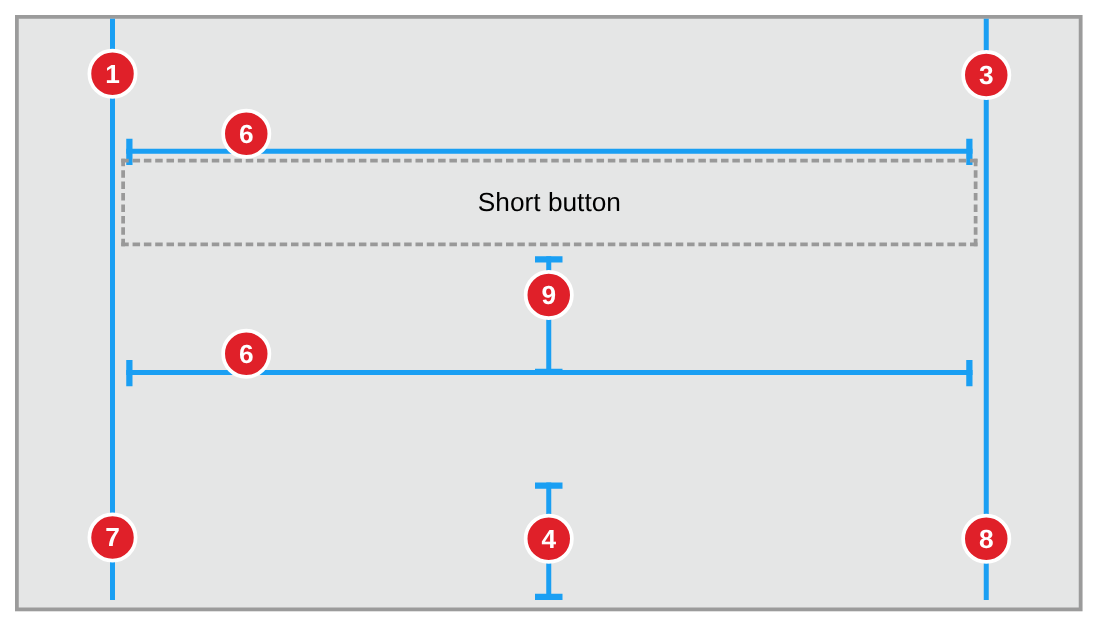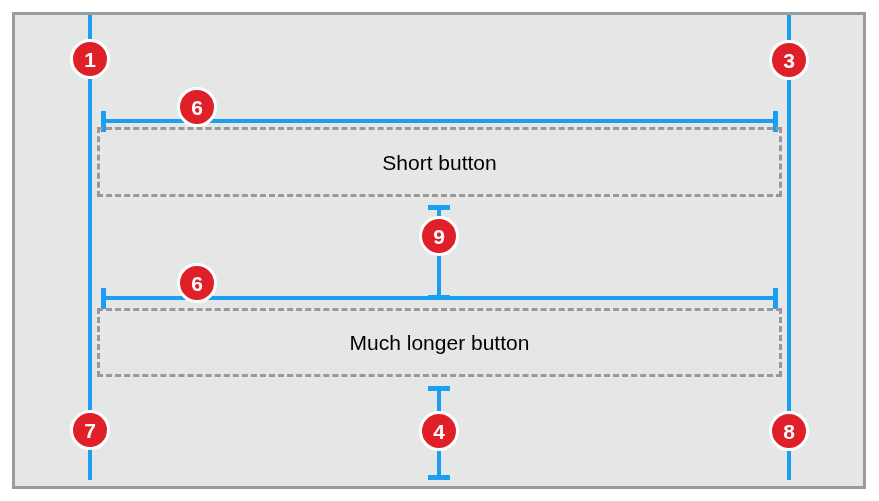--- a/index.html
+++ b/index.html
@@ -133,23 +133,20 @@
     <div class="h-measure m1"></div>
     <div class="h-measure m2"></div>
 
     <div class="v-measure v9"></div>
     <div class="v-measure v4"></div>
 
     <div class="dashed-button b1">
       <span class="label">Short button</span>
     </div>
 
-    <div class="dashed-button b2">
-      <span class="label">Much longer button</span>
-    </div>
 
     <div class="badge pos-1">1</div>
     <div class="badge pos-3">3</div>
     <div class="badge pos-6a">6</div>
     <div class="badge pos-9">9</div>
     <div class="badge pos-6b">6</div>
     <div class="badge pos-7">7</div>
     <div class="badge pos-8">8</div>
     <div class="badge pos-4">4</div>
 

